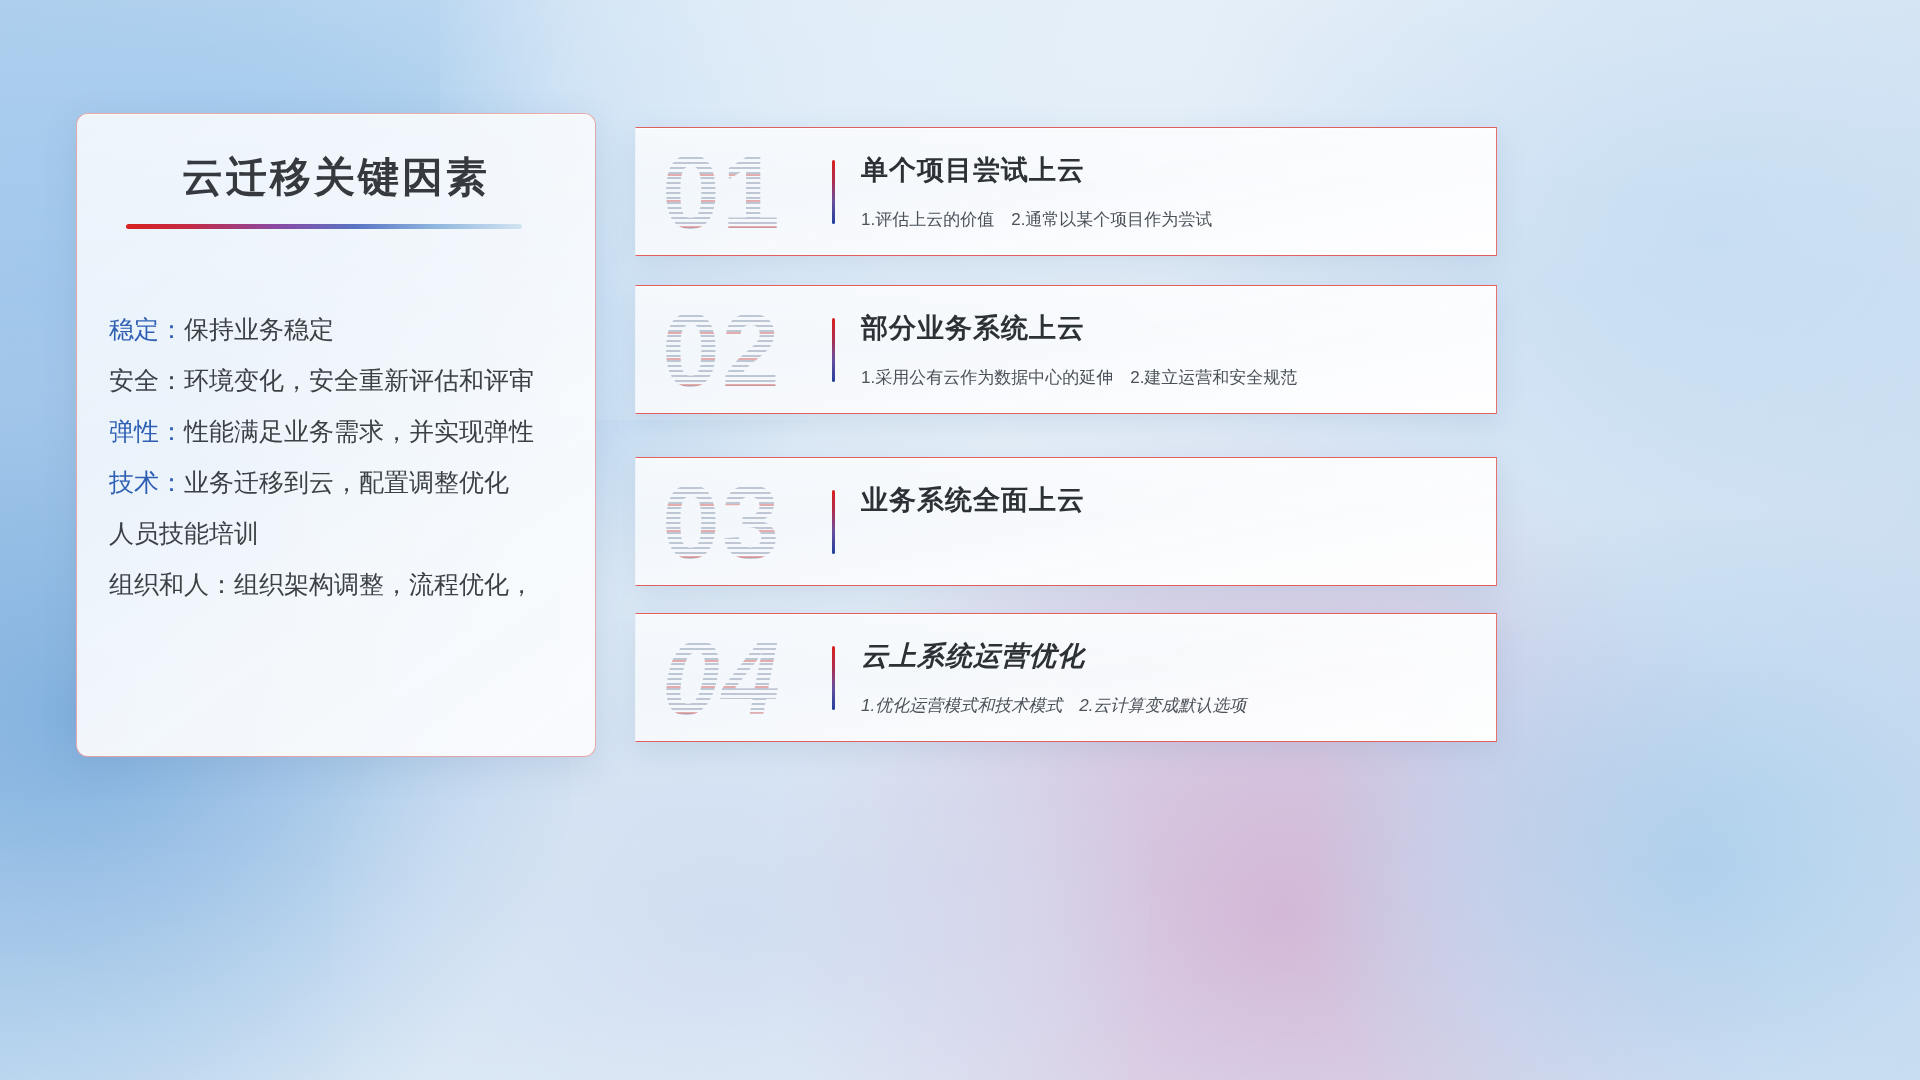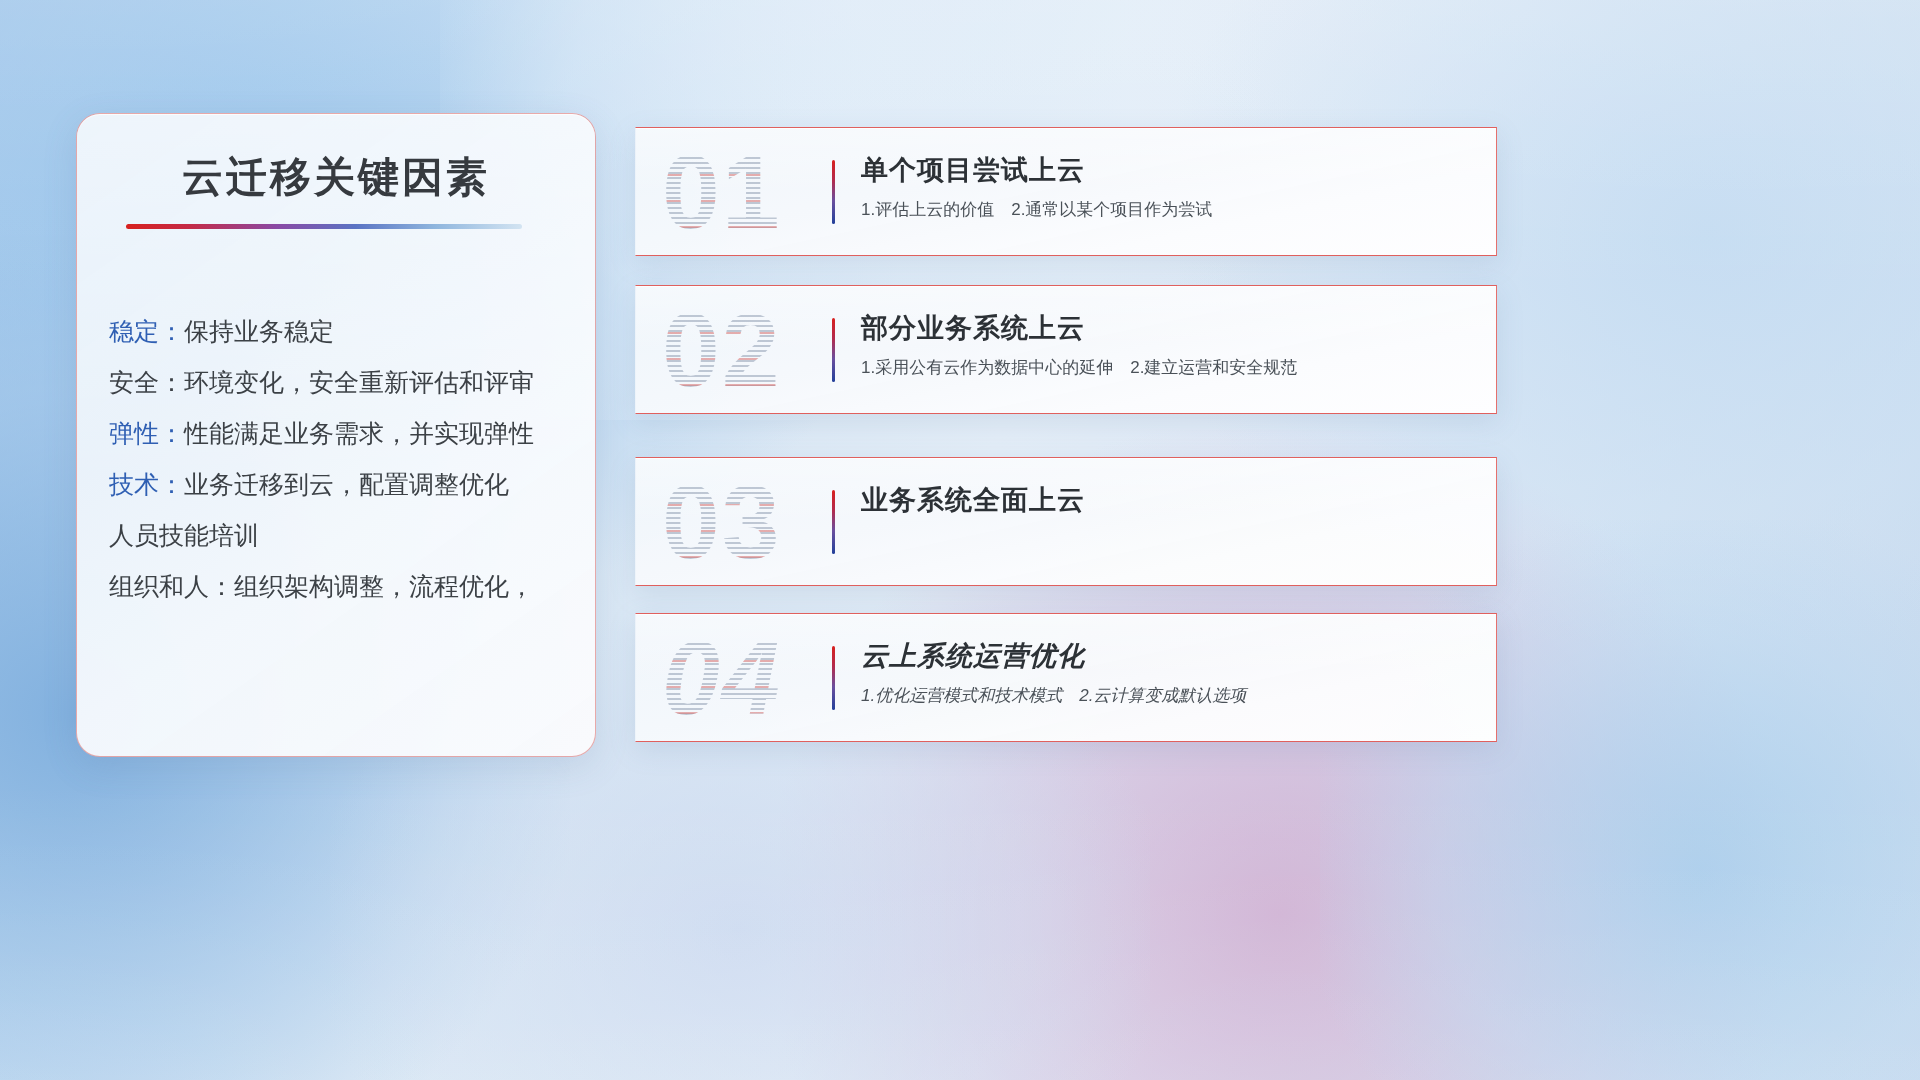--- a/index.html
+++ b/index.html
@@ -25,37 +25,37 @@
   .bg-b6{position:absolute;left:330px;top:620px;width:820px;height:620px;
     background:radial-gradient(ellipse at 50% 50%,rgba(199,213,238,.7) 0%,rgba(205,220,240,.35) 50%,rgba(210,226,244,0) 76%);}
   .bg-b7{position:absolute;left:440px;top:-340px;width:820px;height:760px;
     background:radial-gradient(ellipse at 50% 60%,rgba(223,236,248,.9) 0%,rgba(226,238,249,.5) 48%,rgba(230,240,250,0) 76%);}
   .bg-haze{position:absolute;inset:0;
     background:linear-gradient(180deg,rgba(255,255,255,.12) 0%,rgba(255,255,255,0) 28%,rgba(255,255,255,0) 72%,rgba(255,255,255,.10) 100%);}
 
   
   .left-card{
     position:absolute;left:76px;top:113px;width:518px;height:642px;
-    border-radius:24px;
+    border-radius:12px;
     background:linear-gradient(145deg,rgba(226,238,249,.97) 0%,rgba(237,244,251,.95) 34%,rgba(247,250,253,.95) 62%,rgba(250,251,253,.96) 100%);
     border:1.3px solid rgba(222,120,118,.62);
     box-shadow:0 10px 34px rgba(90,120,160,.16), inset 0 1px 0 rgba(255,255,255,.75);
     overflow:hidden;
   }
   .left-card-gloss{position:absolute;left:0;top:0;right:0;height:58%;
     background:linear-gradient(180deg,rgba(255,255,255,.45),rgba(255,255,255,0));pointer-events:none;}
   .panel-title{
     position:absolute;left:0;right:0;top:36px;text-align:center;
     font-size:41px;font-weight:700;color:#363a3f;letter-spacing:3px;
   }
   .panel-rule{
     position:absolute;left:49px;top:110px;width:396px;height:5px;border-radius:3px;
     background:linear-gradient(90deg,#d7211f 0%,#c42a46 16%,#8a49a4 38%,#5a74c4 58%,#8fb6de 78%,#d3e4f2 100%);
   }
-  .panel-list{position:absolute;left:32px;top:192px;right:22px;}
+  .panel-list{position:absolute;left:32px;top:192px;right:22px;font-family:Liberation Mono, monospace;}
   .panel-line{
     font-size:25px;line-height:51px;color:#3c4146;white-space:nowrap;
   }
   .panel-line .key{color:#2f5fb3;}
   .panel-line.dark .key{color:#3c4146;}
 
   
   .card{
     position:absolute;left:635px;width:860px;height:127px;
     background:linear-gradient(168deg,rgba(240,246,251,.96) 0%,rgba(246,249,252,.96) 40%,rgba(252,253,254,.97) 72%,rgba(255,255,255,.97) 100%);
@@ -89,21 +89,21 @@
         rgba(214,110,108,.55) 0px,rgba(214,110,108,.55) 2px,
         rgba(255,255,255,0) 2px,rgba(255,255,255,0) 26px);
     pointer-events:none;user-select:none;
   }
   .card .divider{
     position:absolute;left:196px;top:32px;width:3px;height:64px;border-radius:2px;
     background:linear-gradient(180deg,#d8201e 0%,#b32b4c 32%,#6a4f9e 64%,#23409a 100%);
   }
   .card .body{position:absolute;left:196px;top:22px;right:26px;padding-left:29px;}
   .card .title{font-size:27px;font-weight:700;color:#2c3136;letter-spacing:1px;line-height:40px;white-space:nowrap;}
-  .card .desc{font-size:17px;color:#4a5158;line-height:30px;margin-top:5px;white-space:nowrap;}
+  .card .desc{font-size:17px;color:#4a5158;line-height:30px;margin-top:15px;white-space:nowrap;}
 </style>
 </head>
 <body>
 
 <div class="bg">
   <div class="bg-base"></div>
   <div class="bg-b1"></div>
   <div class="bg-b2"></div>
   <div class="bg-b3"></div>
   <div class="bg-b4"></div>

